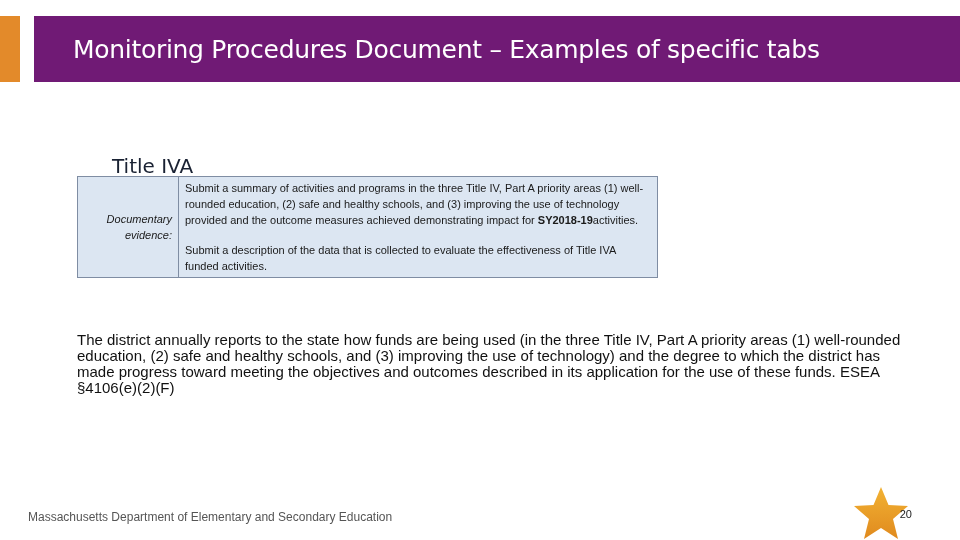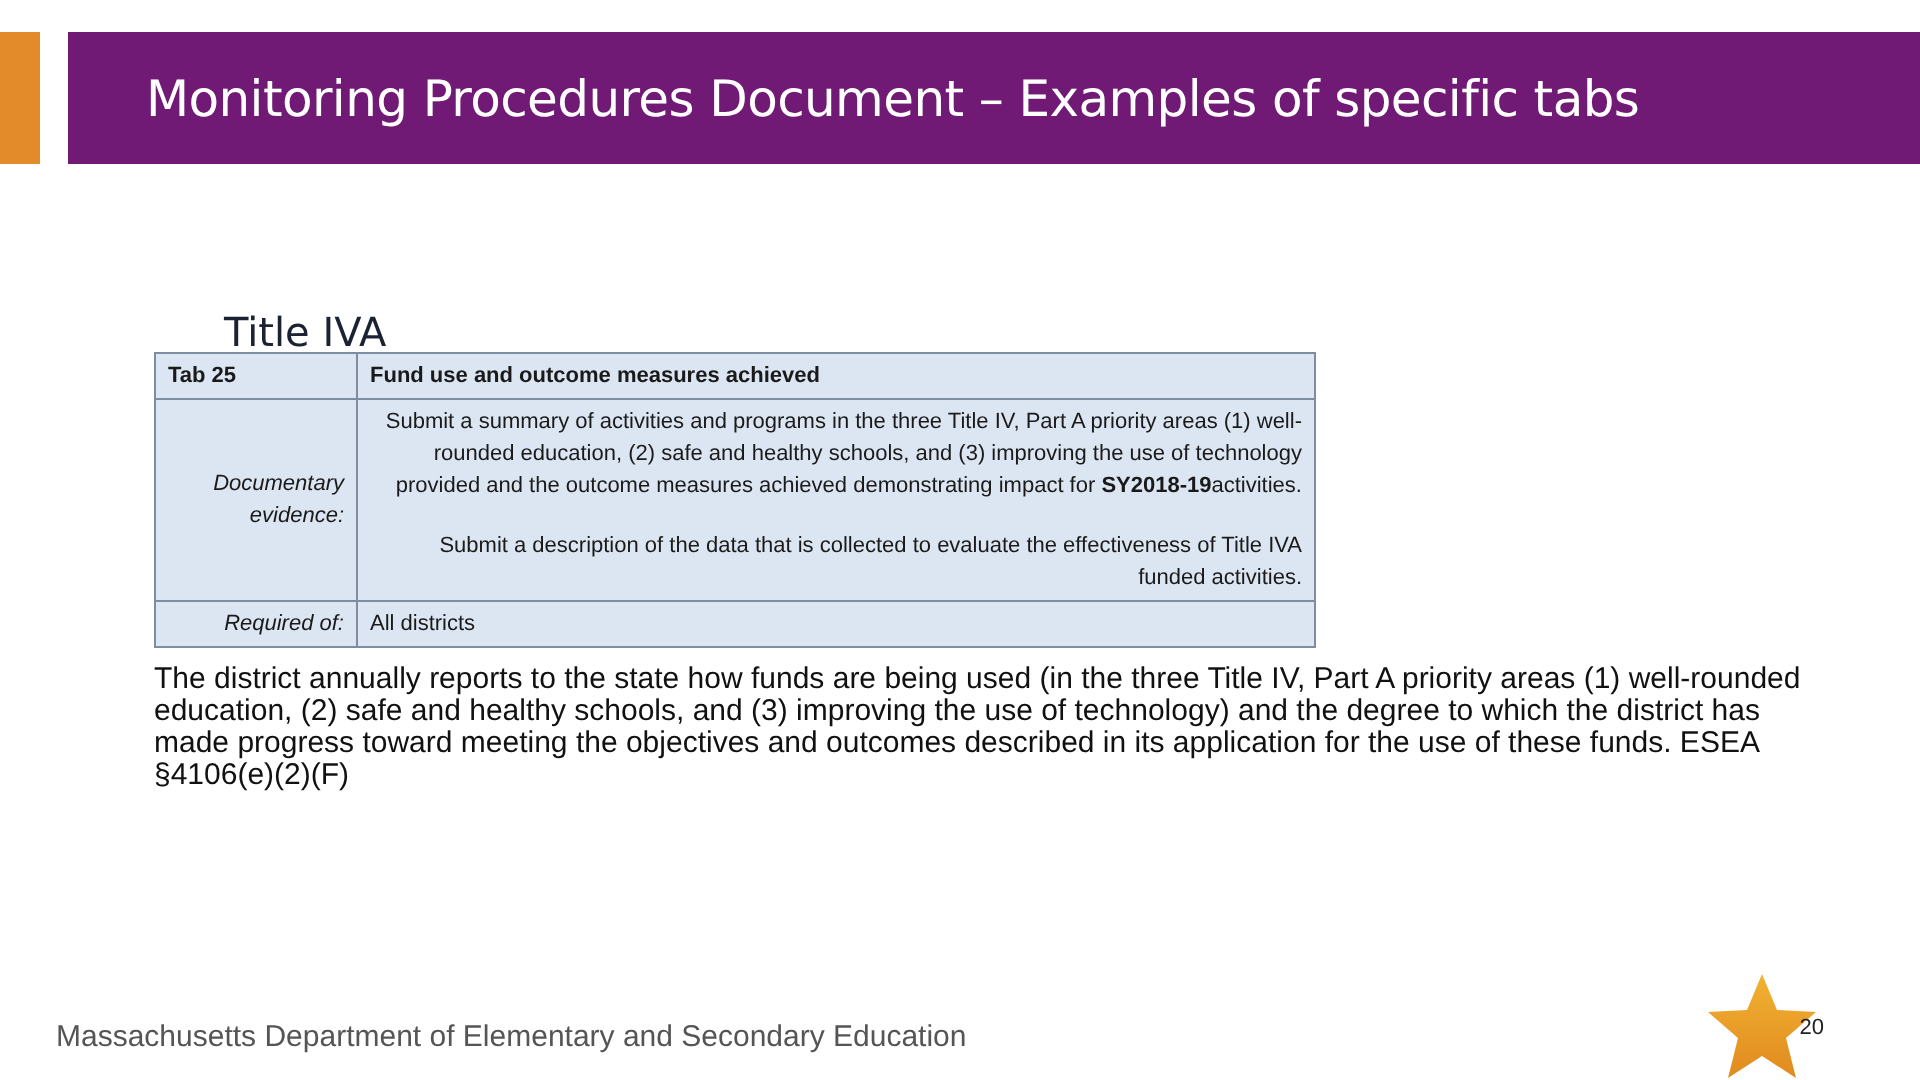--- a/index.html
+++ b/index.html
@@ -28,28 +28,28 @@
       position: absolute; left: 77px; top: 176px; width: 581px;
       border-collapse: collapse; background: #dce6f2;
       font-family: "Liberation Sans", sans-serif; font-size: 11px; color: #1a1a1a;
     }
     table.doc-table td {
       border: 1px solid #7f8da3; padding: 3px 6px; vertical-align: middle; line-height: 16px;
     }
     table.doc-table td.label { width: 88px; }
     .bold { font-weight: bold; }
     .ital { font-style: italic; text-align: right; }
-    .para { margin: 0; text-align: right; }
+    .para { margin: 0; }
     .para + .para { margin-top: 14px; }
     .body-text {
       position: absolute; left: 77px; top: 332px; width: 830px;
       font-size: 15px; line-height: 16px; color: #111; font-family: "Liberation Sans", sans-serif;
     }
     .footer {
-      position: absolute; left: 28px; top: 510px; font-size: 15px; color: #555;
+      position: absolute; left: 28px; top: 510px; font-size: 12px; color: #555;
       font-family: "Liberation Sans", sans-serif;
     }
     .page-star {
       position: absolute; left: 850px; top: 486px; width: 62px; height: 54px;
     }
     .page-star svg { width: 62px; height: 54px; display: block; }
     .page-number {
       position: absolute; left: 0; top: 22px; width: 62px; text-align: right;
       font-size: 11px; color: #222; font-family: "Liberation Sans", sans-serif;
     }
@@ -59,34 +59,26 @@
 
 <div class="accent-bar"></div>
 <div class="title-bar">
   <h1>Monitoring Procedures Document – Examples of specific tabs</h1>
 </div>
 
 <div class="subtitle">Title IVA</div>
 
 <table class="doc-table">
   <tbody>
-      <tr>
-    <td class="label bold">Tab 25</td>
-    <td class="bold">Fund use and outcome measures achieved</td>
-  </tr>
   <tr>
     <td class="label ital">Documentary evidence:</td>
     <td>
       <p class="para"><span>Submit a summary of activities and programs in the three Title IV, Part A priority areas (1) well-rounded education, (2) safe and healthy schools, and (3) improving the use of technology provided and the outcome measures achieved demonstrating impact for </span><span class="bold">SY2018-19</span><span>activities.</span></p>
       <p class="para"><span>Submit a description of the data that is collected to evaluate the effectiveness of Title IVA funded activities.</span></p>
     </td>
-  </tr>
-  <tr>
-    <td class="label ital">Required of:</td>
-    <td>All districts</td>
   </tr>
 </tbody>
   </table>
 
 <div class="body-text">The district annually reports to the state how funds are being used (in the three Title IV, Part A priority areas (1) well-rounded education, (2) safe and healthy schools, and (3) improving the use of technology) and the degree to which the district has made progress toward meeting the objectives and outcomes described in its application for the use of these funds. ESEA §4106(e)(2)(F)</div>
 
 <div class="footer">Massachusetts Department of Elementary and Secondary Education</div>
 
 <div class="page-star">
   <svg viewBox="0 0 62 54">

